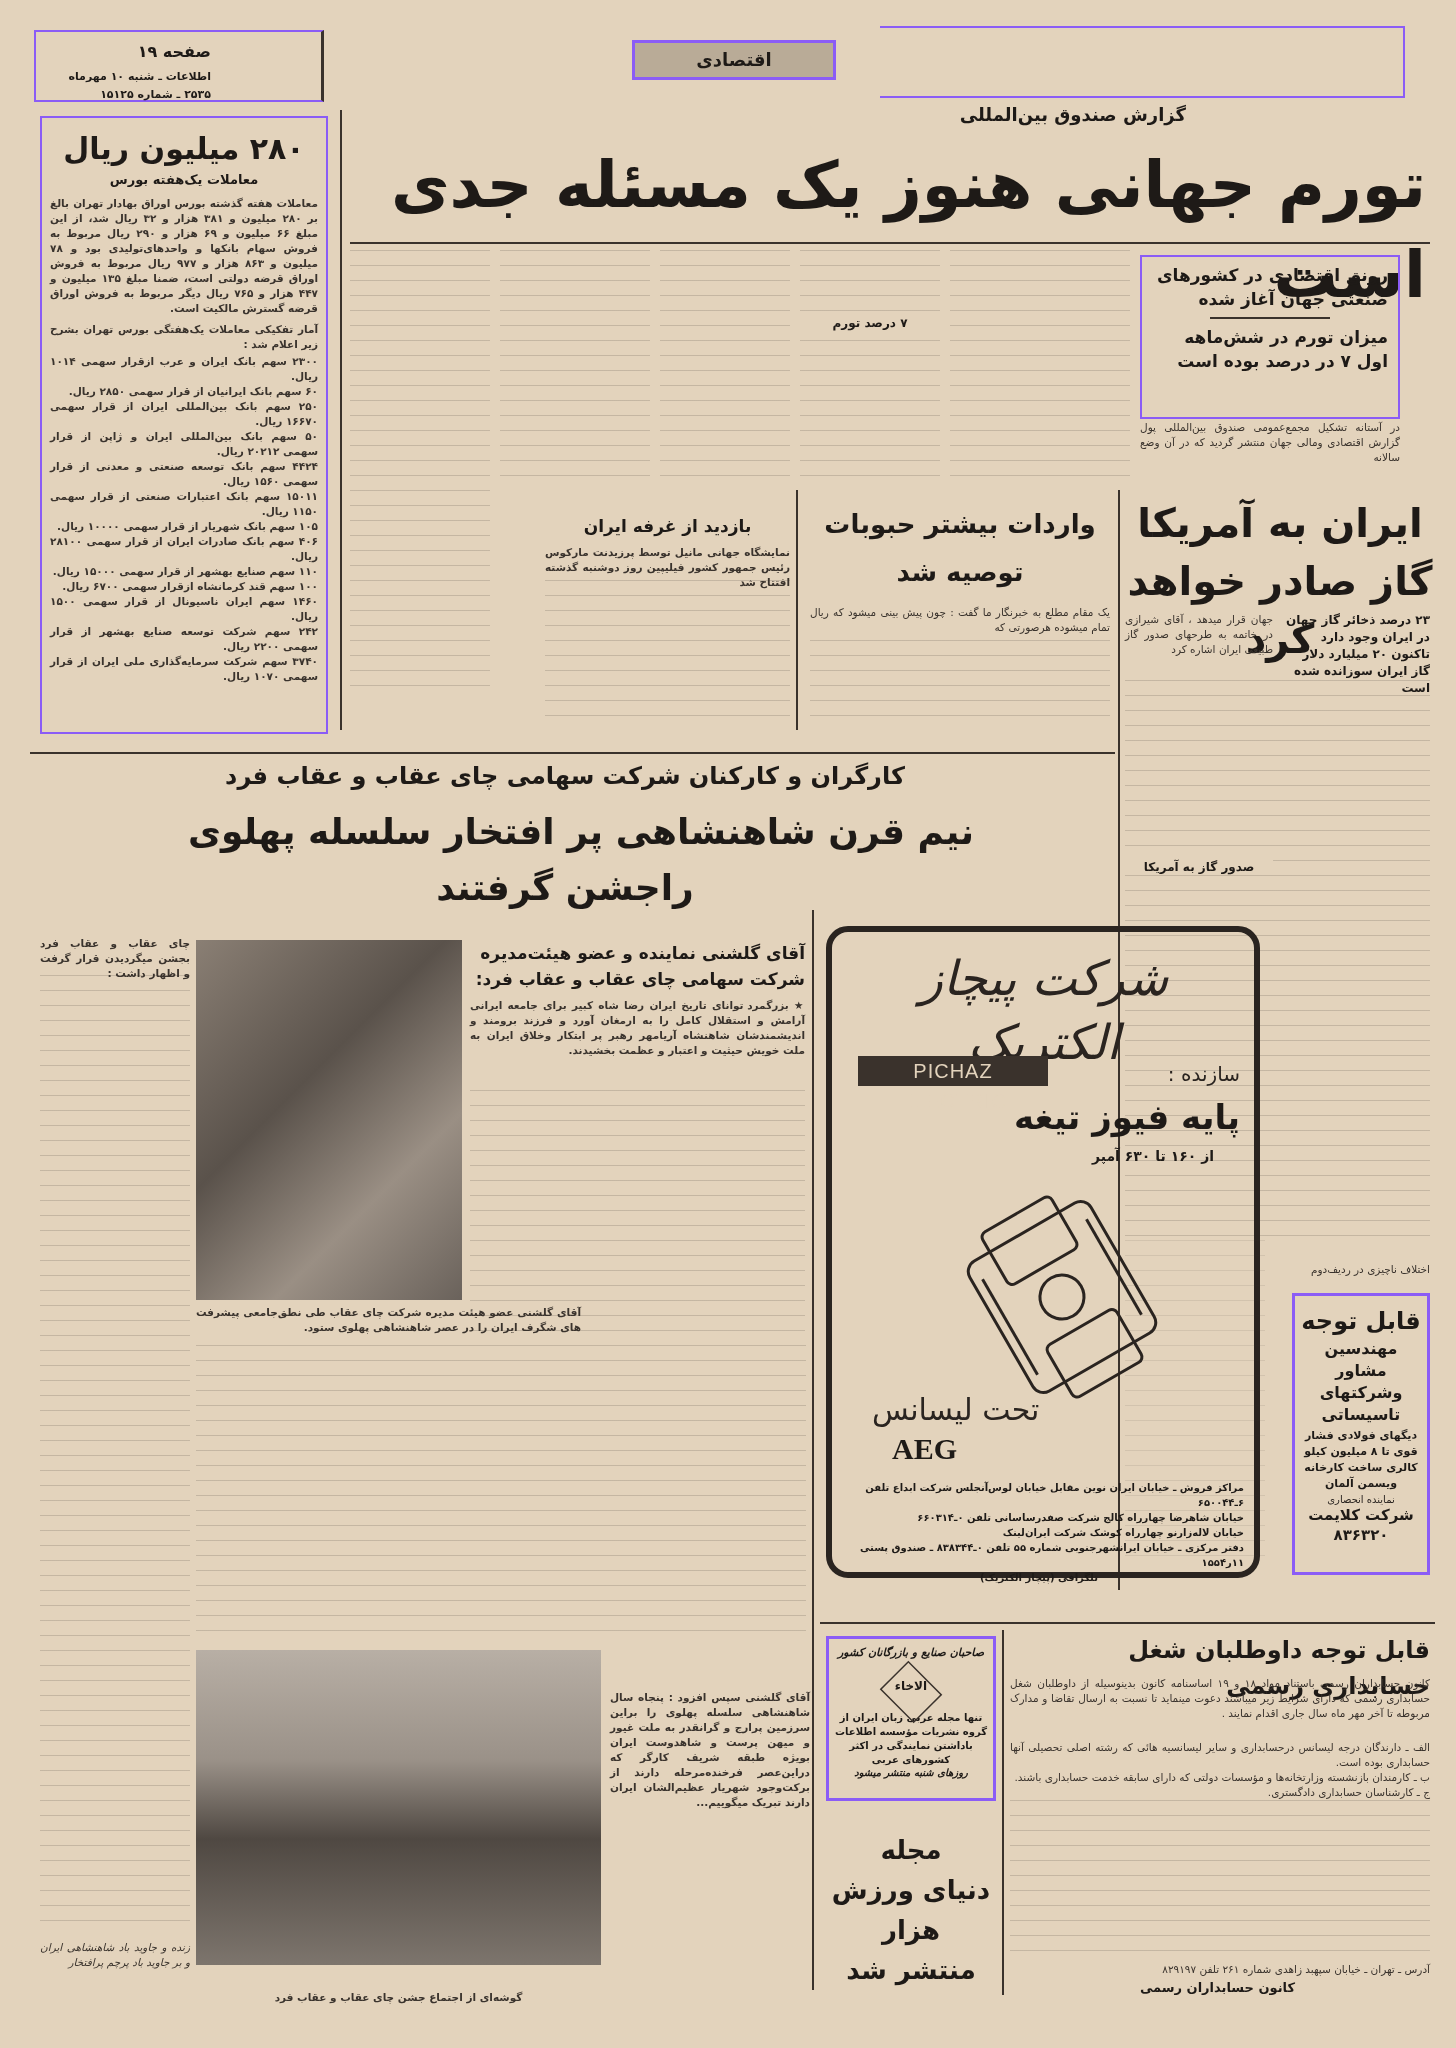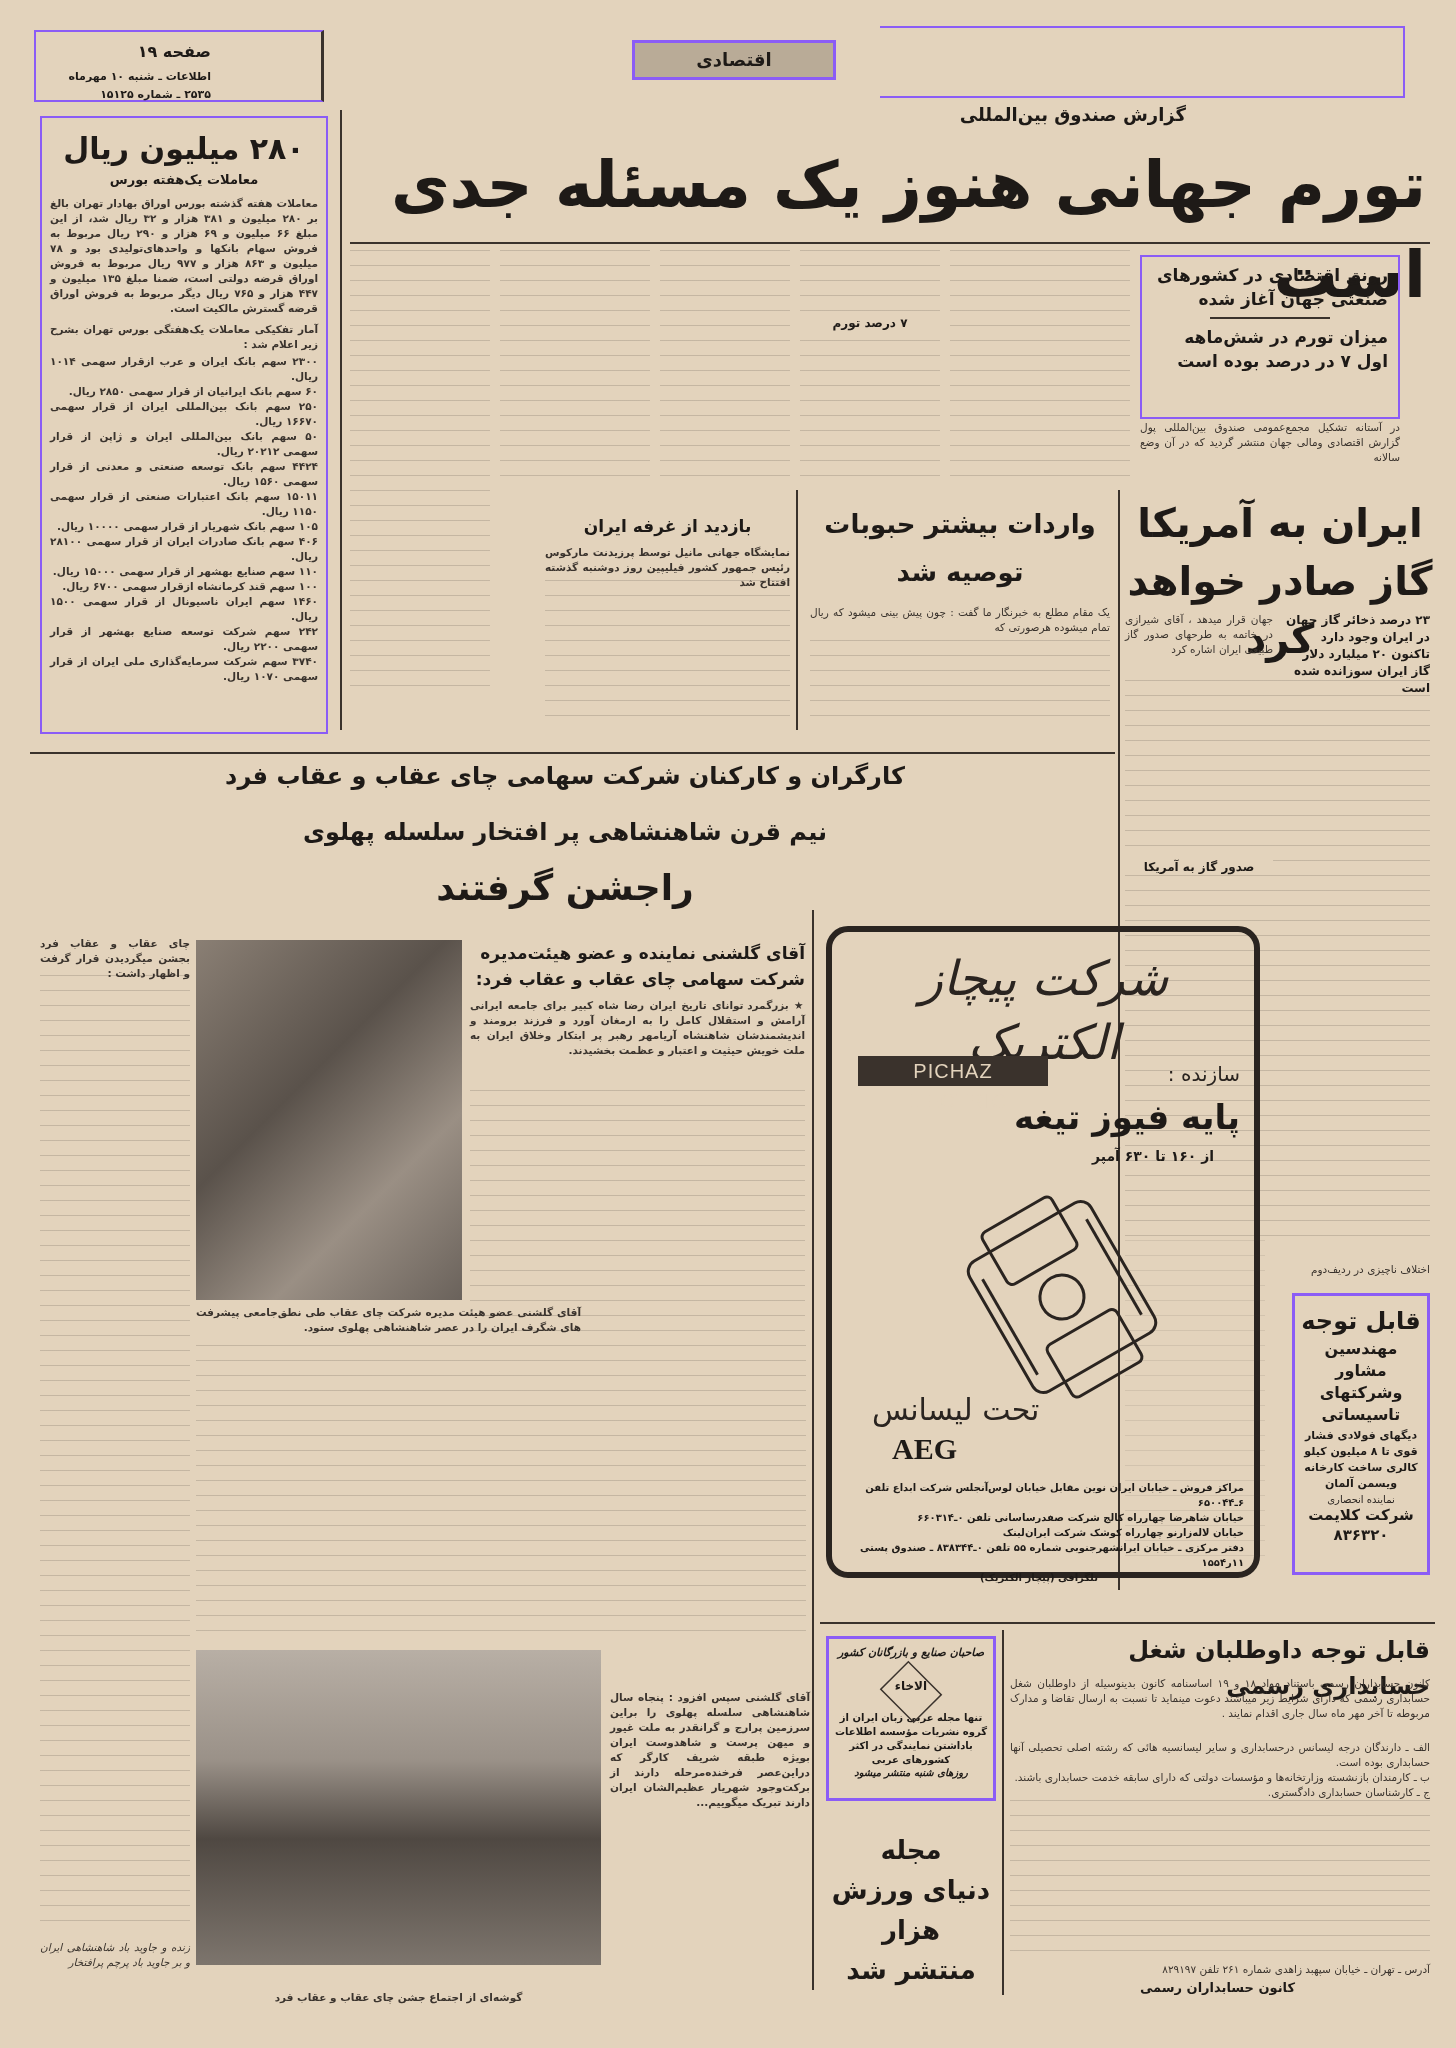--- a/index.html
+++ b/index.html
@@ -83,21 +83,21 @@
   <div class="h-black" style="font-size:12px;line-height:17px;">۲۳ درصد ذخائر گاز جهان در ایران وجود دارد</div>
   <div class="h-black" style="font-size:12px;line-height:17px;margin-top:0;">تاکنون ۲۰ میلیارد دلار گاز ایران سوزانده شده است</div>
 </div>
 <div class="abs txt" style="left:1125px;top:612px;width:148px;">جهان قرار میدهد ، آقای شیرازی در خاتمه به طرحهای صدور گاز طبیعی ایران اشاره کرد</div>
 <div class="abs filler" style="left:1125px;top:680px;width:305px;height:560px;"></div>
 <div class="abs h-black" style="left:1125px;top:860px;width:148px;font-size:12px;background:#e3d3bc;text-align:center;">صدور گاز به آمریکا</div>
 <div class="abs txt" style="left:1280px;top:1262px;width:150px;">اختلاف ناچیزی در ردیف‌دوم</div>
 
 <div class="hr" style="left:30px;top:752px;width:1085px;"></div>
 <div class="abs h-black" style="left:30px;top:762px;width:1070px;text-align:center;font-size:24px;">کارگران و کارکنان شرکت سهامی چای عقاب و عقاب فرد</div>
-<div class="abs h-black" style="left:30px;top:806px;width:1070px;text-align:center;font-size:24px;line-height:52px;">نیم قرن شاهنشاهی پر افتخار سلسله پهلوی</div>
+<div class="abs h-black" style="left:46px;top:806px;width:1070px;text-align:center;font-size:36px;line-height:52px;">نیم قرن شاهنشاهی پر افتخار سلسله پهلوی</div>
 <div class="abs h-black" style="left:30px;top:862px;width:1070px;text-align:center;font-size:36px;line-height:52px;">راجشن گرفتند</div>
 
 <div class="abs h-black" style="left:470px;top:940px;width:335px;text-align:right;font-size:17px;line-height:26px;">آقای گلشنی نماینده و عضو هیئت‌مدیره شرکت سهامی چای عقاب و عقاب فرد:</div>
 <div class="abs txt" style="left:470px;top:998px;width:335px;font-weight:bold;">★ <span>بزرگمرد توانای تاریخ ایران رضا شاه کبیر برای جامعه ایرانی آرامش و استقلال کامل را به ارمغان آورد و فرزند برومند و اندیشمندشان شاهنشاه آریامهر رهبر پر ابتکار وخلاق ایران به ملت خویش حیثیت و اعتبار و عظمت بخشیدند.</span></div>
 
 <div class="abs photo" style="left:196px;top:940px;width:266px;height:360px;"></div>
 <div class="abs txt" style="left:196px;top:1305px;width:385px;font-weight:bold;">آقای گلشنی عضو هیئت مدیره شرکت چای عقاب طی نطق‌جامعی پیشرفت های شگرف ایران را در عصر شاهنشاهی پهلوی ستود.</div>
 
 <div class="abs photo" style="left:196px;top:1650px;width:405px;height:315px;background:linear-gradient(180deg,#b8afa5 0%,#9a9188 35%,#4f4842 60%,#7d756d 100%);"></div>
 <div class="abs txt" style="left:196px;top:1990px;width:405px;text-align:center;font-weight:bold;">گوشه‌ای از اجتماع جشن چای عقاب و عقاب فرد</div>

